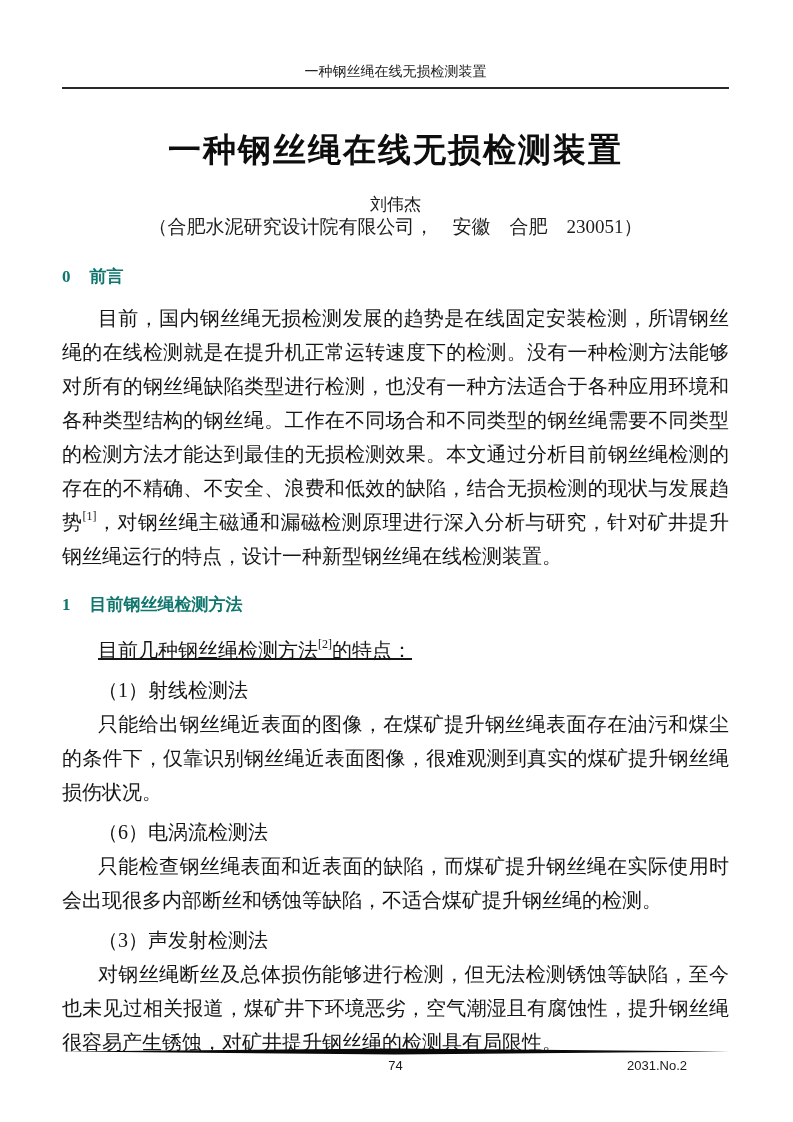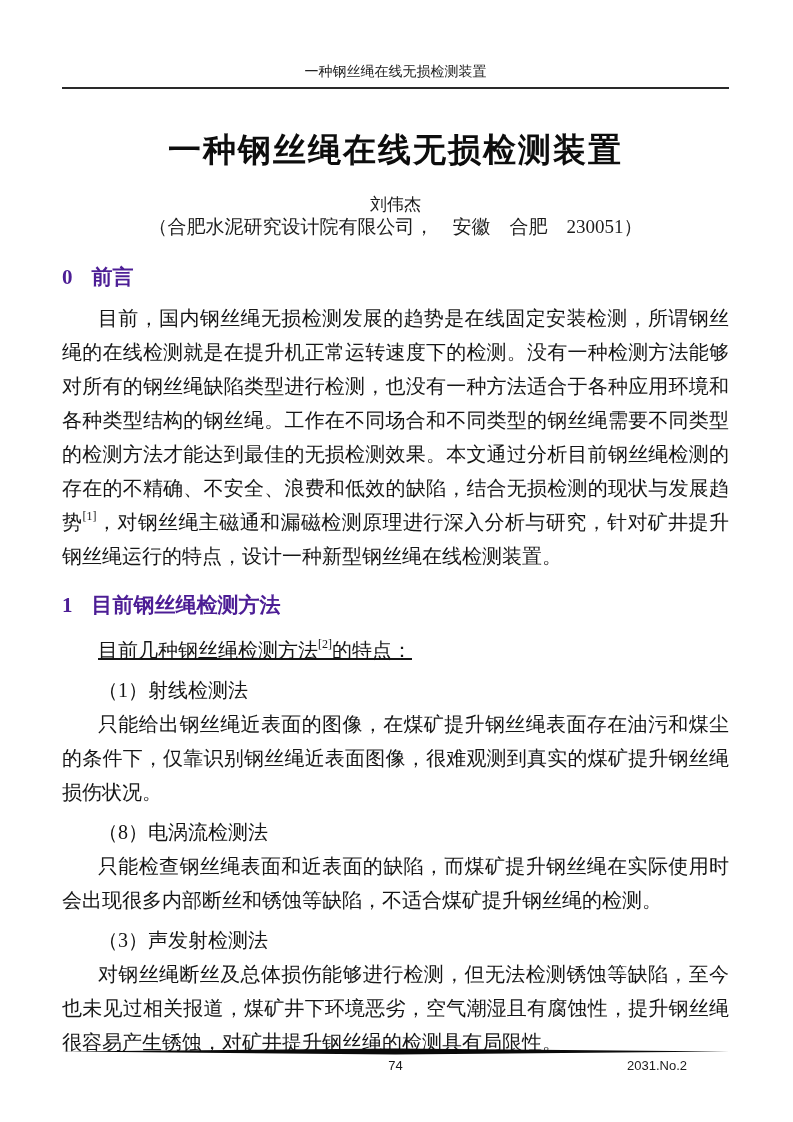--- a/index.html
+++ b/index.html
@@ -45,24 +45,24 @@
   .affiliation {
     text-align: center;
     font-size: 19px;
     line-height: 24px;
     color: #1c1c1c;
   }
   
   .sec-heading {
     font-family: "Liberation Sans", "DejaVu Sans", sans-serif;
     font-weight: bold;
-    font-size: 21px;
+    font-size: 17px;
     line-height: 24px;
     margin: 26px 0 0 0;
-    color: #4c1d95;
+    color: #0f766e;
   }
   .sec-heading.tight { margin-top: 20px; }
   .sec-num {
     font-family: "Liberation Serif", "DejaVu Serif", serif;
     display: inline-block;
     margin-right: 19px;
   }
   
   .body-para {
     margin: 12px 0 0 0;
@@ -136,21 +136,21 @@
 
     <h2 class="sec-heading tight">
       <span class="sec-num">1</span><span class="sec-label">目前钢丝绳检测方法</span>
     </h2>
 
     <p class="body-para mt9"><span>目前几种钢丝绳检测方法</span><sup class="ref">[2]</sup><span>的特点：</span></p>
 
     <p class="method-label">（1）射线检测法</p>
     <p class="body-para flow">只能给出钢丝绳近表面的图像，在煤矿提升钢丝绳表面存在油污和煤尘的条件下，仅靠识别钢丝绳近表面图像，很难观测到真实的煤矿提升钢丝绳损伤状况。</p>
 
-    <p class="method-label">（8）电涡流检测法</p>
+    <p class="method-label">（6）电涡流检测法</p>
     <p class="body-para flow">只能检查钢丝绳表面和近表面的缺陷，而煤矿提升钢丝绳在实际使用时会出现很多内部断丝和锈蚀等缺陷，不适合煤矿提升钢丝绳的检测。</p>
 
     <p class="method-label">（3）声发射检测法</p>
     <p class="body-para flow">对钢丝绳断丝及总体损伤能够进行检测，但无法检测锈蚀等缺陷，至今也未见过相关报道，煤矿井下环境恶劣，空气潮湿且有腐蚀性，提升钢丝绳很容易产生锈蚀，对矿井提升钢丝绳的检测具有局限性。</p>
 
   </main>
 
   <footer class="page-footer">
     <svg class="footer-rule" viewBox="0 0 667 7" preserveAspectRatio="none" aria-hidden="true">
       <polygon points="0,3.5 333.5,0.5 667,3.5 333.5,6.5" fill="#0a0a0a"></polygon>

